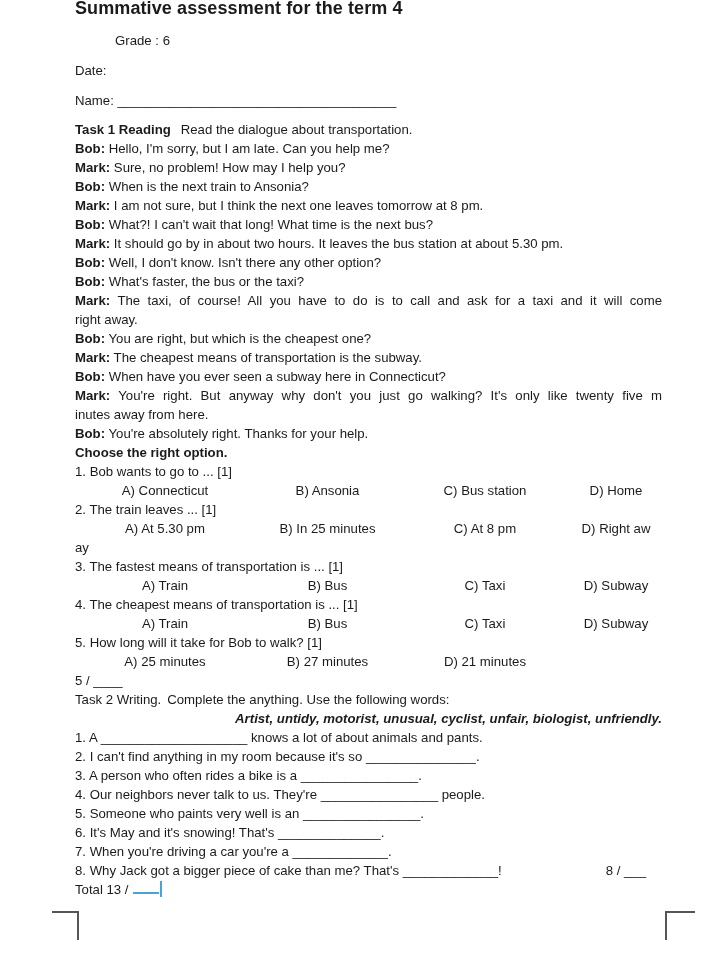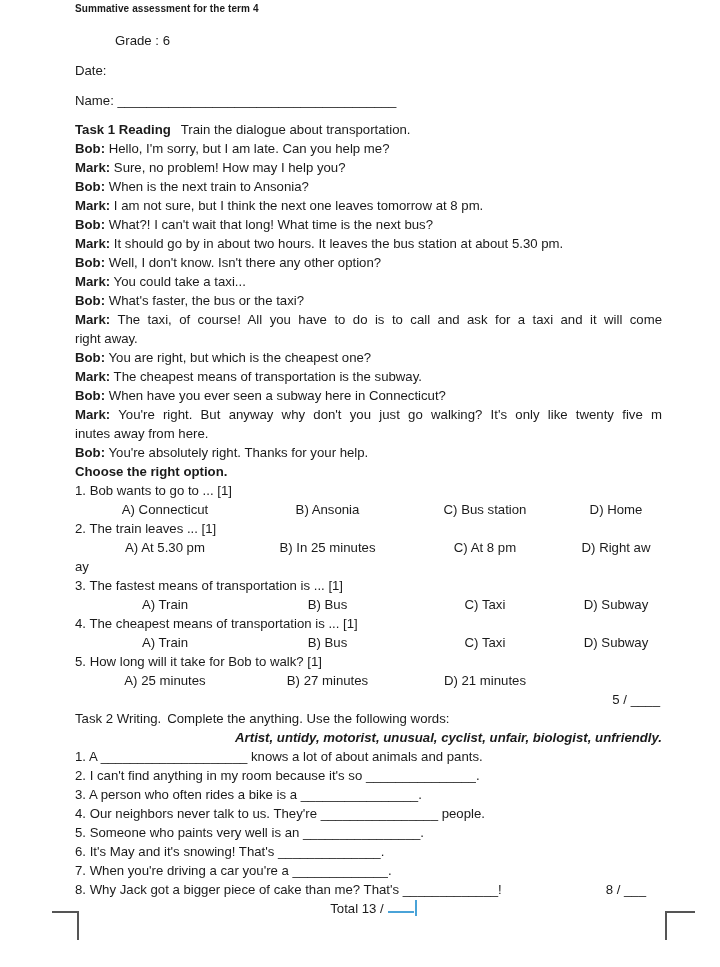--- a/index.html
+++ b/index.html
@@ -11,42 +11,42 @@
     color: #1b1b1b;
     position: relative;
     overflow: hidden;
   }
   .page { padding: 1px 58px 0 75px; position: relative; }
   .line { line-height: 19px; white-space: nowrap; }
   .stretch { white-space: normal; text-align: justify; text-align-last: justify; }
   .bold { font-weight: 700; }
   b { font-weight: 700; }
   .title {
-    font-size: 10px; font-weight: 700; line-height: 17px;
+    font-size: 18px; font-weight: 700; line-height: 17px;
     margin-top: -1px; letter-spacing: 0.1px; white-space: nowrap;
   }
   .meta { line-height: 19px; white-space: nowrap; }
   .grade-line { margin-top: 14px; margin-left: 40px; }
   .date-line  { margin-top: 11px; }
   .name-line  { margin-top: 11px; }
   .task1-head { margin-top: 10px; }
   .gap { display: inline-block; width: 10px; }
   .gap-sm { display: inline-block; width: 6px; }
   .opt-row {
     display: grid;
     grid-template-columns: 180px 145px 170px auto;
     line-height: 19px;
     white-space: nowrap;
     text-align: center;
   }
-  .score1 { line-height: 19px; text-align: right; padding-right: 2px; }
+  .score1 { line-height: 19px; padding-right: 2px; }
   .wordlist { line-height: 19px; text-align: right; font-weight: 700; font-style: italic; white-space: nowrap; }
   .s8-row { display: flex; justify-content: space-between; line-height: 19px; white-space: nowrap; }
   .s8-score { margin-right: 16px; }
-  .total-line { line-height: 19px; text-align: center; margin-right: -10px; white-space: nowrap; }
+  .total-line { line-height: 19px; text-align: left; margin-right: -10px; white-space: nowrap; }
   .blue-blank {
     display: inline-block; width: 26px; height: 12px;
     border-bottom: 2px solid #4aa3d8; margin-left: 4px;
   }
   .caret {
     display: inline-block; width: 2px; height: 16px;
     background: #4aa3d8; vertical-align: -3px; margin-left: 1px;
   }
   .bracket-left {
     position: absolute; left: 52px; top: 911px;
@@ -63,31 +63,30 @@
 <body>
 
 <div class="page">
 
   <div class="title">Summative assessment for the term 4</div>
 
   <div class="meta grade-line">Grade : 6</div>
   <div class="meta date-line">Date:</div>
   <div class="meta name-line"><span>Name:</span> <span>______________________________________</span></div>
 
-  <div class="line task1-head"><b>Task 1 Reading</b><span class="gap"></span><span>Train the dialogue about transportation.</span></div>
+  <div class="line task1-head"><b>Task 1 Reading</b><span class="gap"></span><span>Read the dialogue about transportation.</span></div>
 
   <div id="dialogue">
       <div class="line"><b>Bob:</b> Hello, I'm sorry, but I am late. Can you help me?</div>
       <div class="line"><b>Mark:</b> Sure, no problem! How may I help you?</div>
       <div class="line"><b>Bob:</b> When is the next train to Ansonia?</div>
       <div class="line"><b>Mark:</b> I am not sure, but I think the next one leaves tomorrow at 8 pm.</div>
       <div class="line"><b>Bob:</b> What?! I can't wait that long! What time is the next bus?</div>
       <div class="line"><b>Mark:</b> It should go by in about two hours. It leaves the bus station at about 5.30 pm.</div>
       <div class="line"><b>Bob:</b> Well, I don't know. Isn't there any other option?</div>
-      <div class="line"><b>Mark:</b> You could take a taxi...</div>
       <div class="line"><b>Bob:</b> What's faster, the bus or the taxi?</div>
       <div class="line stretch"><b>Mark:</b> The taxi, of course! All you have to do is to call and ask for a taxi and it will come</div>
       <div class="line">right away.</div>
       <div class="line"><b>Bob:</b> You are right, but which is the cheapest one?</div>
       <div class="line"><b>Mark:</b> The cheapest means of transportation is the subway.</div>
       <div class="line"><b>Bob:</b> When have you ever seen a subway here in Connecticut?</div>
       <div class="line stretch"><b>Mark:</b> You're right. But anyway why don't you just go walking? It's only like twenty five m</div>
       <div class="line">inutes away from here.</div>
       <div class="line"><b>Bob:</b> You're absolutely right. Thanks for your help.</div>
     </div>

